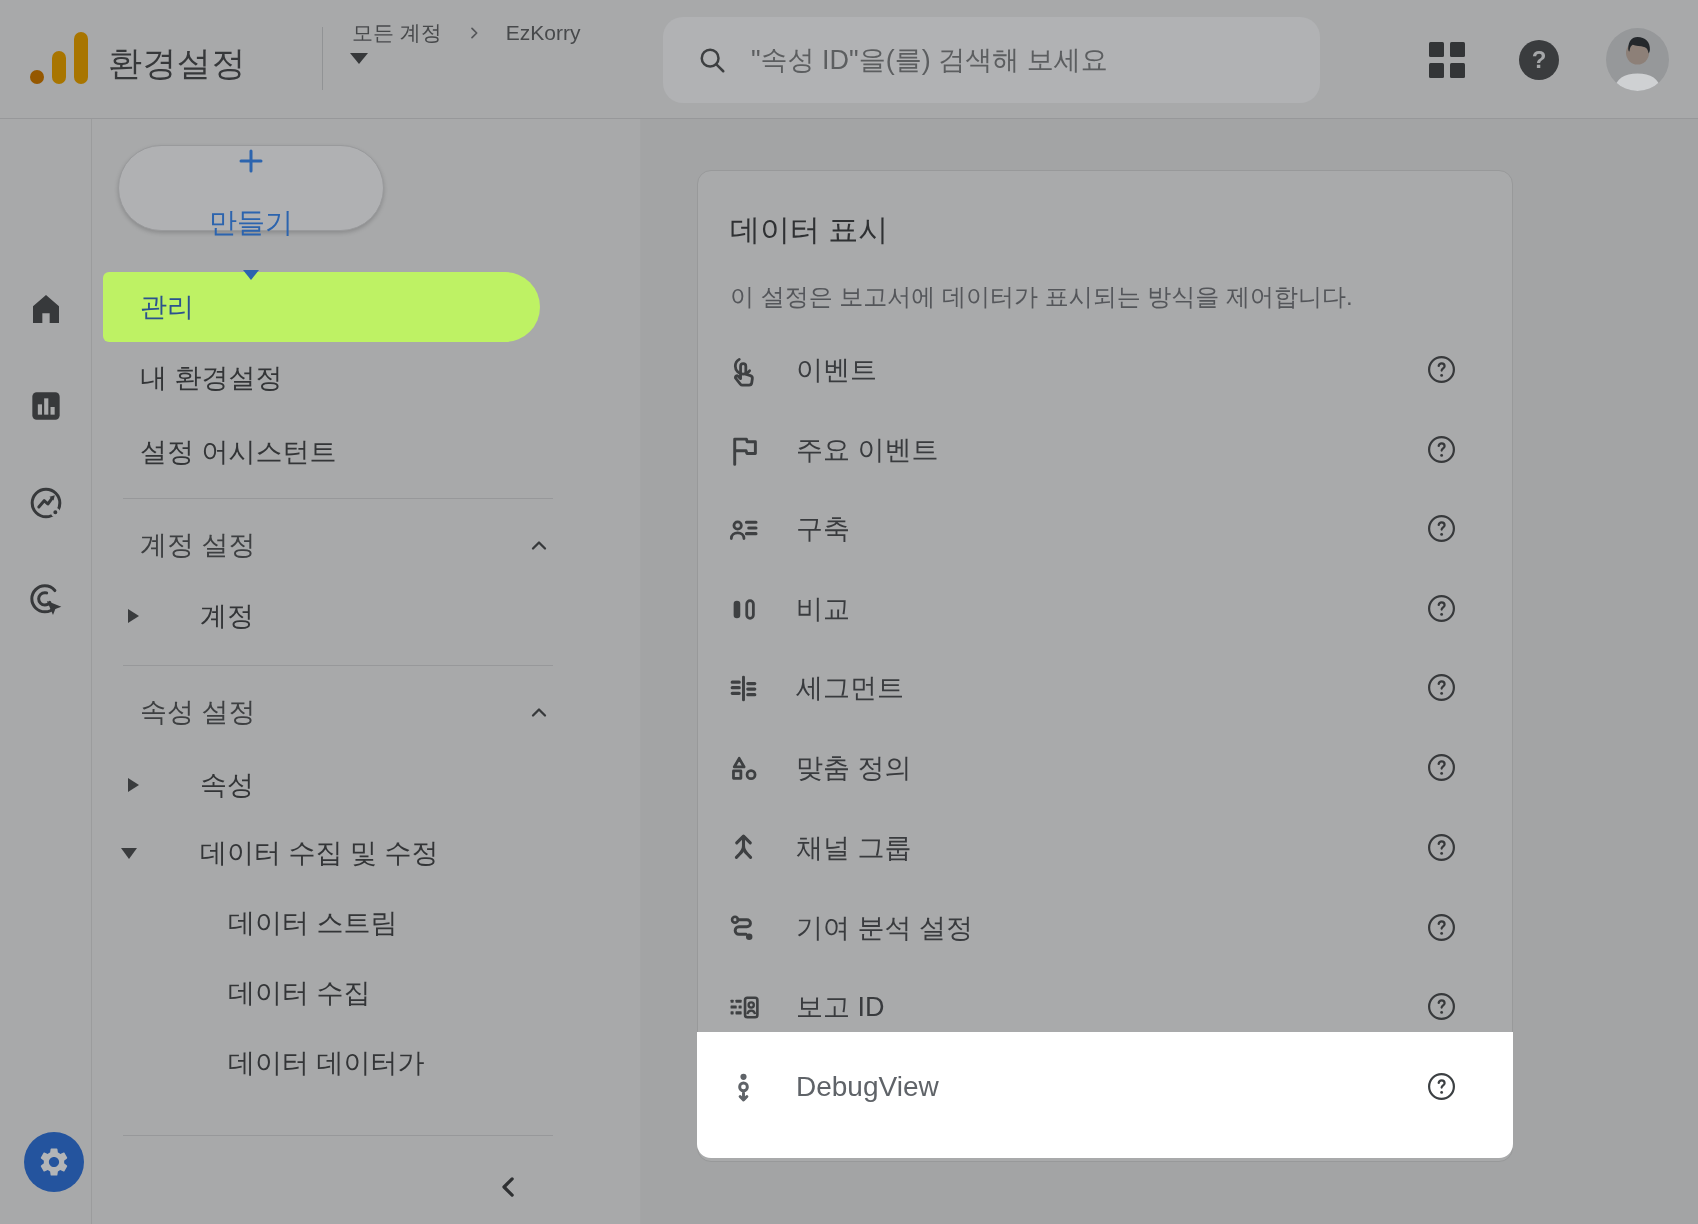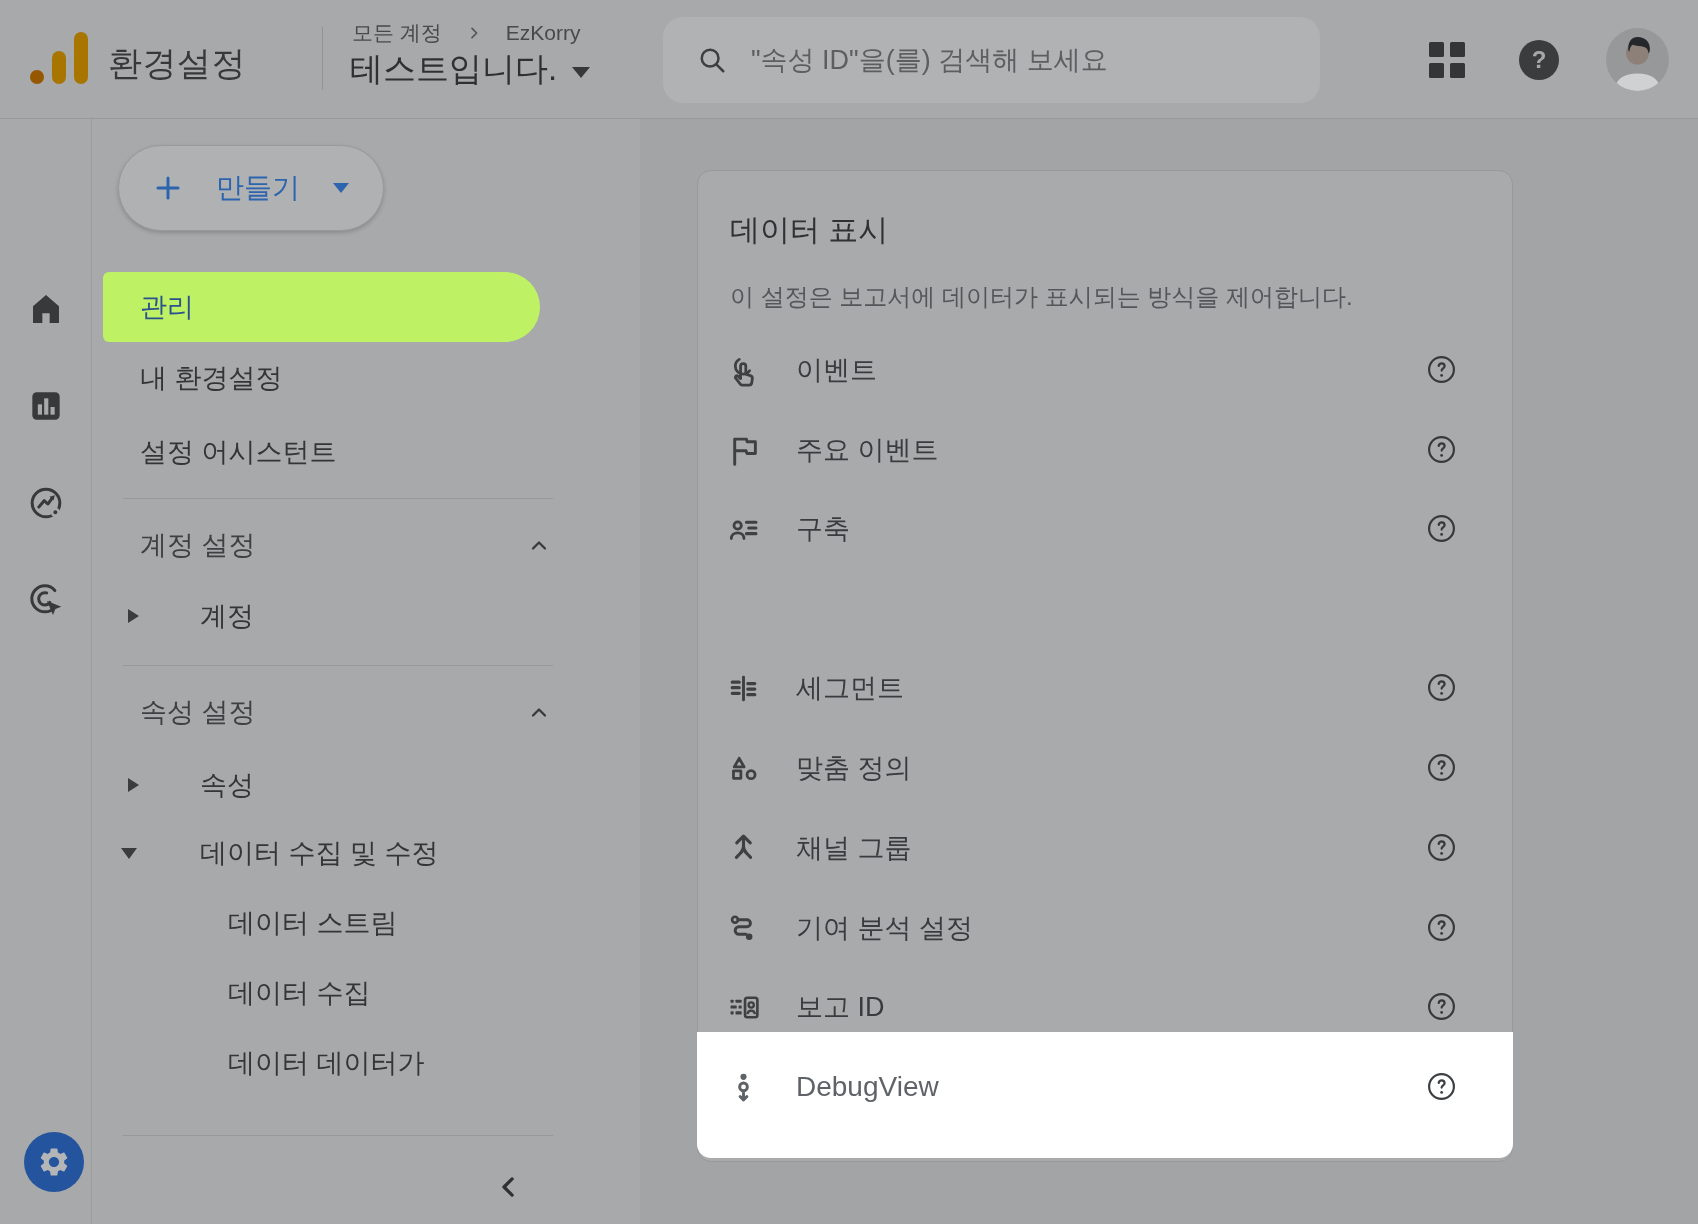--- a/index.html
+++ b/index.html
@@ -39,21 +39,21 @@
           overflow:hidden;cursor:pointer;}
   
   .rail-ic{position:absolute;left:24px;width:44px;height:44px;color:#37393b;cursor:pointer;
            display:flex;align-items:center;justify-content:center;}
   .gear-btn{position:absolute;left:24px;top:1132px;width:60px;height:60px;border-radius:50%;
             background:#24549e;display:flex;align-items:center;justify-content:center;cursor:pointer;z-index:6;}
   
   .create-btn{position:absolute;left:118px;top:145px;width:266px;height:86px;border-radius:43px;
               background:#b0b1b3;border:1px solid #999a9c;box-shadow:0 2px 4px rgba(0,0,0,.18);
               box-sizing:border-box;display:flex;align-items:center;padding:0 34px;gap:28px;
-              color:#2c64ae;cursor:pointer;z-index:5;}
+              color:#2c64ae;cursor:pointer;z-index:5;flex-direction:column;}
   .create-btn .lbl{font-size:28px;font-weight:500;flex:1;text-align:center;}
   .create-caret{width:0;height:0;border-left:8px solid transparent;border-right:8px solid transparent;
                 border-top:10px solid #2c64ae;}
   .sel-pill{position:absolute;left:103px;top:272px;width:437px;height:70px;background:#bef264;
             border-radius:6px 35px 35px 6px;z-index:4;cursor:pointer;}
   .sel-pill span{position:absolute;left:37px;top:0;height:70px;display:flex;align-items:center;
                  font-size:27px;color:#2b528f;}
   .nav-item{position:absolute;height:34px;display:flex;align-items:center;font-size:27px;
             color:#333537;cursor:pointer;z-index:4;}
   .nav-sect{color:#3e4042;text-align:right;}
@@ -100,21 +100,20 @@
     <div class="crumb-top">
       <span>모든 계정</span>
       <span class="crumb-chev">
         <svg width="16" height="16" viewBox="0 0 24 24" fill="none" stroke="currentColor" stroke-width="2.6" stroke-linecap="round" stroke-linejoin="round">
             <path d="M9 5l7 7-7 7"></path>
           </svg>
       </span>
       <span>EzKorry</span>
     </div>
     <div class="property-switch">
-      <span>테스트입니다.</span>
       <span class="caret-down"></span>
     </div>
     <div class="search">
       <span class="sicon">
         <svg width="30" height="30" viewBox="0 0 24 24" fill="none" stroke="currentColor" stroke-width="2" stroke-linecap="round">
             <circle cx="10.5" cy="10.5" r="6.7"></circle>
             <path d="M15.3 15.3L21 21"></path>
           </svg>
       </span>
       <span class="ph">"속성 ID"을(를) 검색해 보세요</span>
@@ -299,20 +298,36 @@
     <span class="rlabel">구축</span>
     <button class="rhelp">
       <svg width="31" height="31" viewBox="0 0 24 24" fill="none" stroke="currentColor">
           <circle cx="12" cy="12" r="9.6" stroke-width="1.7"></circle>
           <path d="M9.8 9.3c.2-1.2 1.1-2 2.3-2 1.3 0 2.3.9 2.3 2.1 0 1.6-2.3 1.8-2.3 3.4" stroke-width="1.7" stroke-linecap="round"></path>
           <circle cx="12.1" cy="16.6" r="1.1" fill="currentColor" stroke="none"></circle>
         </svg>
     </button>
   </div>
 
+  <div class="row" style="top:573px">
+    <span class="ric">
+      <svg width="37" height="37" viewBox="0 0 24 24" fill="none" stroke="currentColor">
+          <rect x="5.6" y="6.3" width="4.3" height="11.4" rx="2.15" fill="currentColor" stroke="none"></rect>
+          <rect x="14.1" y="6.3" width="4.3" height="11.4" rx="2.15" stroke-width="1.8"></rect>
+        </svg>
+    </span>
+    <span class="rlabel">비교</span>
+    <button class="rhelp">
+      <svg width="31" height="31" viewBox="0 0 24 24" fill="none" stroke="currentColor">
+          <circle cx="12" cy="12" r="9.6" stroke-width="1.7"></circle>
+          <path d="M9.8 9.3c.2-1.2 1.1-2 2.3-2 1.3 0 2.3.9 2.3 2.1 0 1.6-2.3 1.8-2.3 3.4" stroke-width="1.7" stroke-linecap="round"></path>
+          <circle cx="12.1" cy="16.6" r="1.1" fill="currentColor" stroke="none"></circle>
+        </svg>
+    </button>
+  </div>
 
   <div class="row" style="top:652px">
     <span class="ric">
       <svg width="37" height="37" viewBox="0 0 24 24" fill="none" stroke="currentColor" stroke-linecap="round">
           <path d="M12 4.6v14.8" stroke-width="1.9"></path>
           <path d="M4.7 7.9h4.5M4.7 11.5h4.5M4.7 15.1h4.5" stroke-width="2.1"></path>
           <path d="M14.8 8.8h4.5M14.8 12.4h4.5M14.8 16h4.5" stroke-width="2.1"></path>
         </svg>
     </span>
     <span class="rlabel">세그먼트</span>

